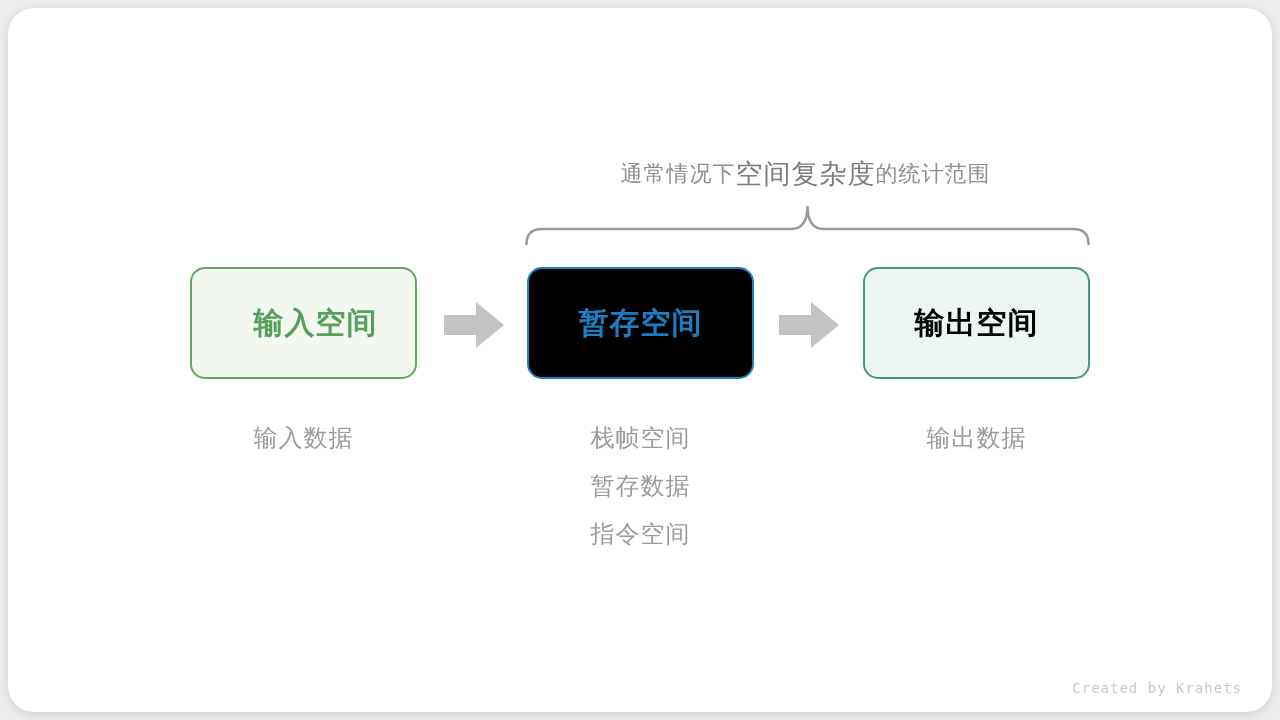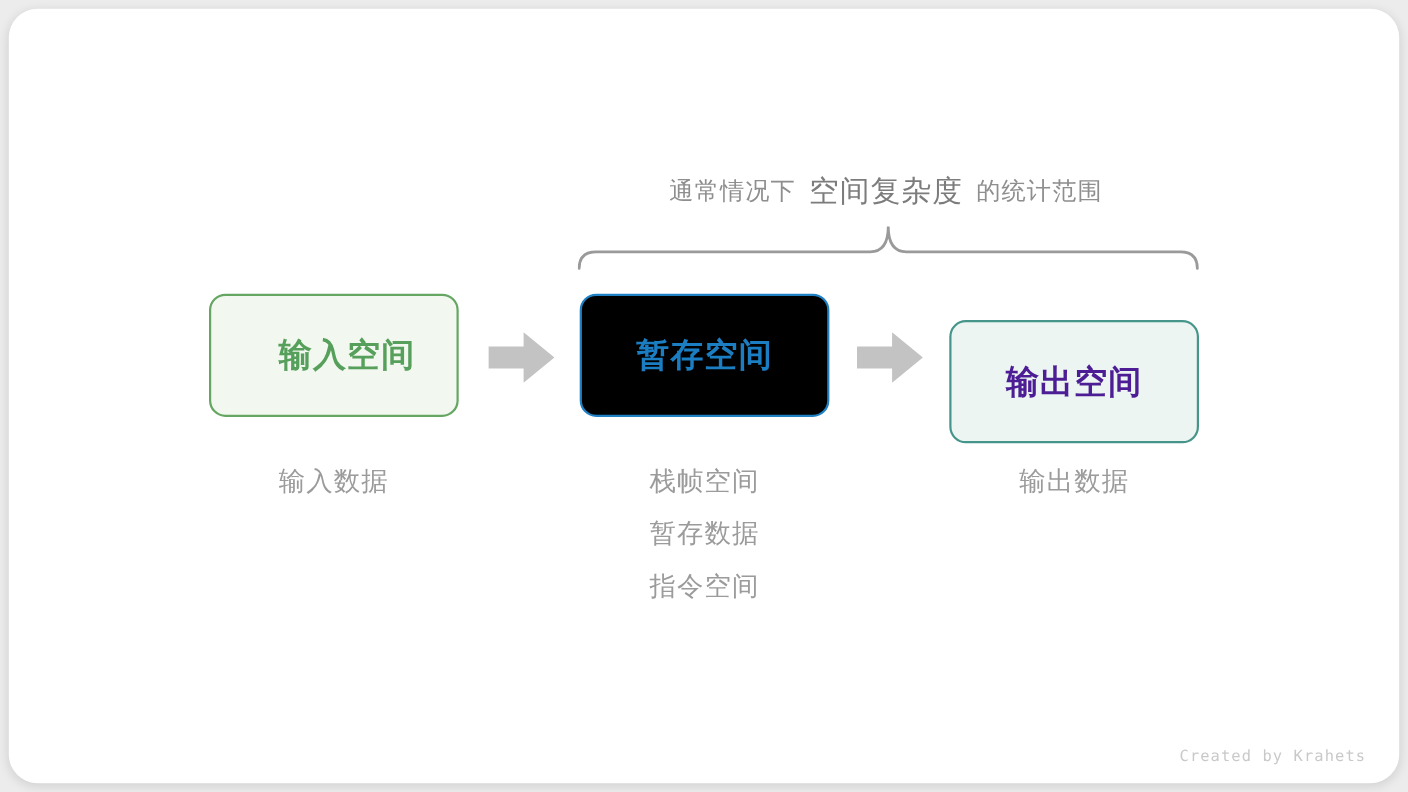--- a/index.html
+++ b/index.html
@@ -13,21 +13,20 @@
     position: absolute;
     left: 8px; top: 8px; right: 8px; bottom: 8px;
     background: #ffffff;
     border-radius: 26px;
     box-shadow: 0 2px 10px rgba(0,0,0,0.12);
   }
   .title-row {
     position: absolute;
     left: 465px; top: 140px; width: 665px; height: 52px;
     display: flex; align-items: center; justify-content: center;
-    gap: 12px;
     white-space: nowrap;
   }
   .title-regular { font-size: 22px; letter-spacing: 1px; }
   .title-bold { font-size: 27px; font-weight: normal; letter-spacing: 1px; }
   .brace-svg { position: absolute; left: 517px; top: 190px; }
   .space-box {
     position: absolute;
     top: 259px; width: 227px; height: 112px;
     border: 2px solid;
     border-radius: 15px;
@@ -81,21 +80,21 @@
   </svg>
 
   <div class="space-box box-2" style="background-color: #000000; border-color: rgb(32, 128, 196); color: rgb(27, 126, 194);">
     <span>暂存空间</span>
   </div>
 
   <svg class="arrow-svg arrow-2" width="60" height="46" viewBox="0 0 60 46">
     <path d="M 0 13 H 32 V 0 L 60 23 L 32 46 V 33 H 0 Z" fill="#c3c3c3"></path>
   </svg>
 
-  <div class="space-box box-3" style="background-color: rgb(236, 245, 242); border-color: rgb(70, 149, 138); color: #4c1d95; margin-top: 24px;">
+  <div class="space-box box-3" style="background-color: rgb(236, 245, 242); border-color: rgb(70, 149, 138); color: #000000;">
     <span>输出空间</span>
   </div>
 
   <div class="sub-labels sub-1" style="color: rgb(155, 155, 155);">
     <span>输入数据</span>
   </div>
 
   <div class="sub-labels sub-2" style="color: rgb(155, 155, 155);">
     <span>栈帧空间</span>
     <span>暂存数据</span>

